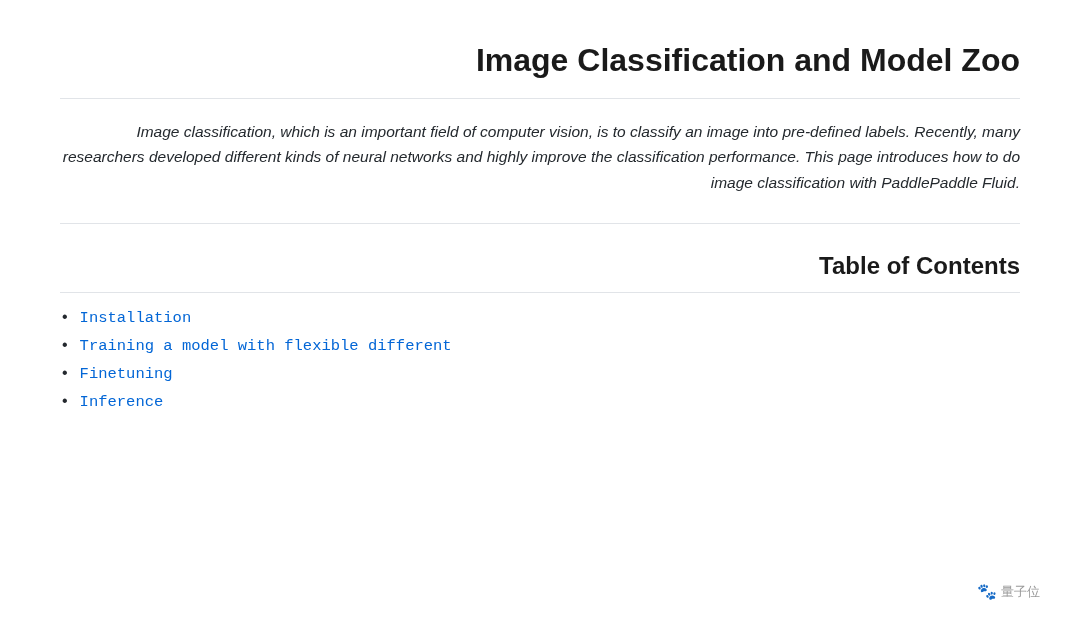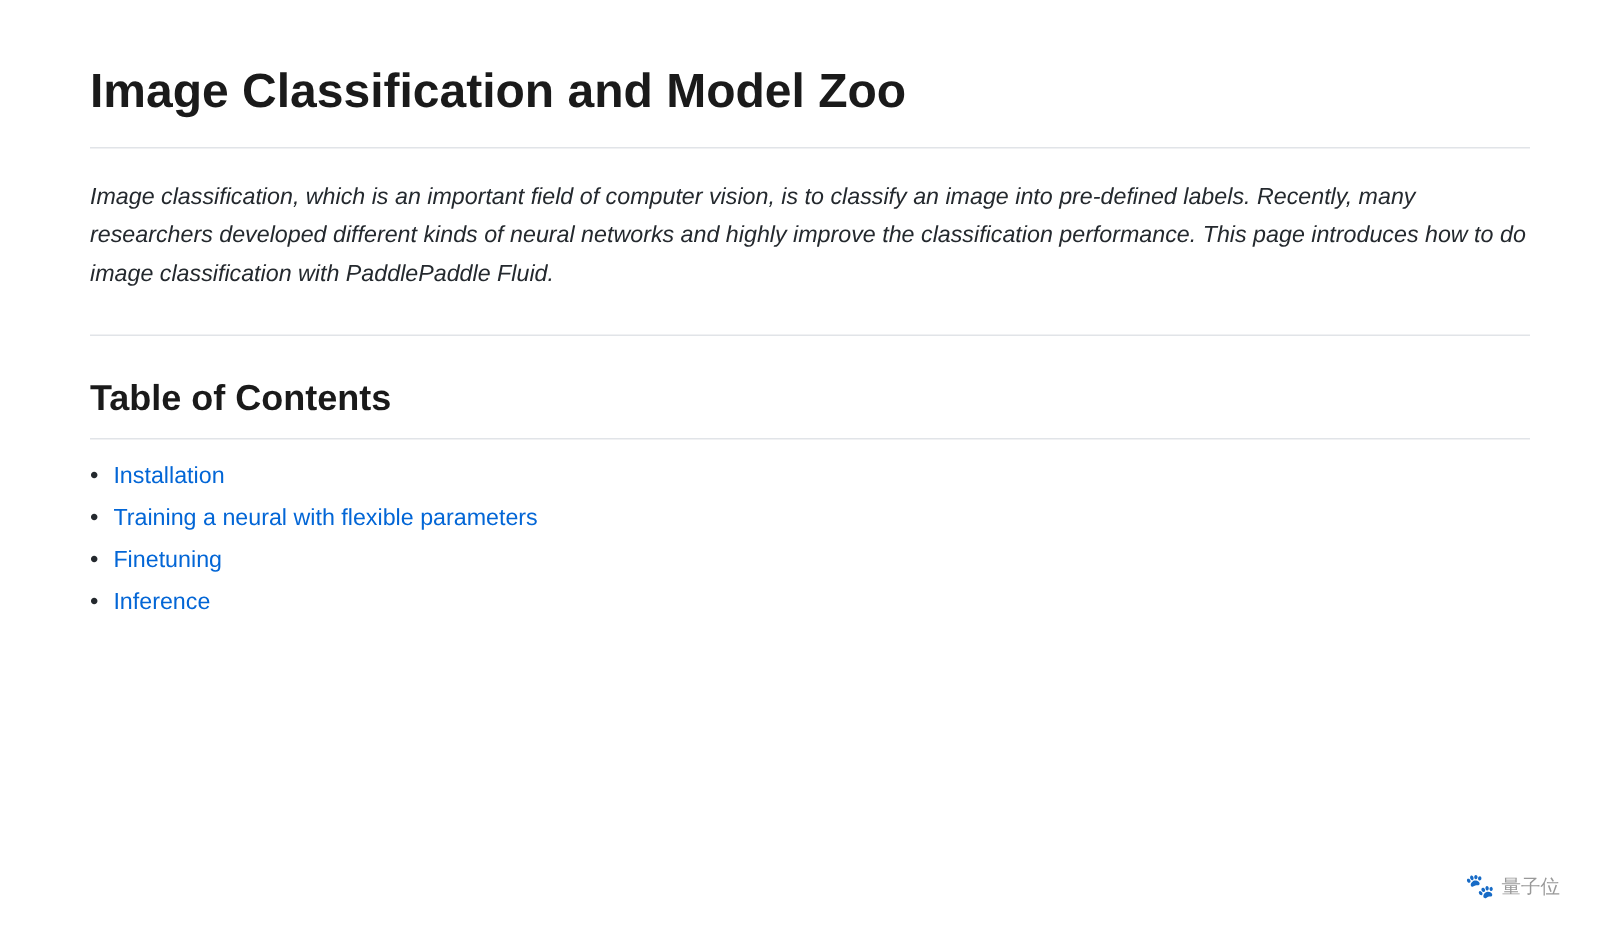--- a/index.html
+++ b/index.html
@@ -1,18 +1,19 @@
 <!DOCTYPE html>
 <html><head>
   <meta charset="utf-8">
   <style>
     * {
       margin: 0;
       padding: 0;
       box-sizing: border-box;
+      text-align: right;
     }
 
     body {
       background-color: #ffffff;
       font-family: -apple-system, BlinkMacSystemFont, 'Segoe UI', Helvetica, Arial, sans-serif;
       font-size: 16px;
       color: #24292e;
       width: 1080px;
       min-height: 629px;
       padding: 40px 60px 40px 60px;
@@ -44,20 +45,21 @@
       color: #1a1a1a;
       margin-bottom: 16px;
       padding-bottom: 12px;
       border-bottom: 1px solid #e1e4e8;
     }
 
     .toc-list {
       list-style: none;
       padding: 0;
       margin-top: 3px;
+      font-family: Liberation Mono, monospace;
     }
 
     .toc-list li {
       display: flex;
       align-items: baseline;
       margin-bottom: 10px;
       font-size: 15.5px;
     }
 
     .toc-list li::before {
@@ -95,21 +97,21 @@
 
 <p class="description">Image classification, which is an important field of computer vision, is to classify an image into pre-defined labels. Recently, many researchers developed different kinds of neural networks and highly improve the classification performance. This page introduces how to do image classification with PaddlePaddle Fluid.</p>
 
 <h2 class="toc-title">Table of Contents</h2>
 
 <ul class="toc-list">
 <li>
       <a href="#installation">Installation</a>
     </li>
     <li>
-      <a href="#training-a-model-with-flexible-parameters">Training a neural with flexible parameters</a>
+      <a href="#training-a-model-with-flexible-parameters">Training a model with flexible different</a>
     </li>
     <li>
       <a href="#finetuning">Finetuning</a>
     </li>
     <li>
       <a href="#inference">Inference</a>
     </li>
   </ul>
 
 <div class="watermark">

